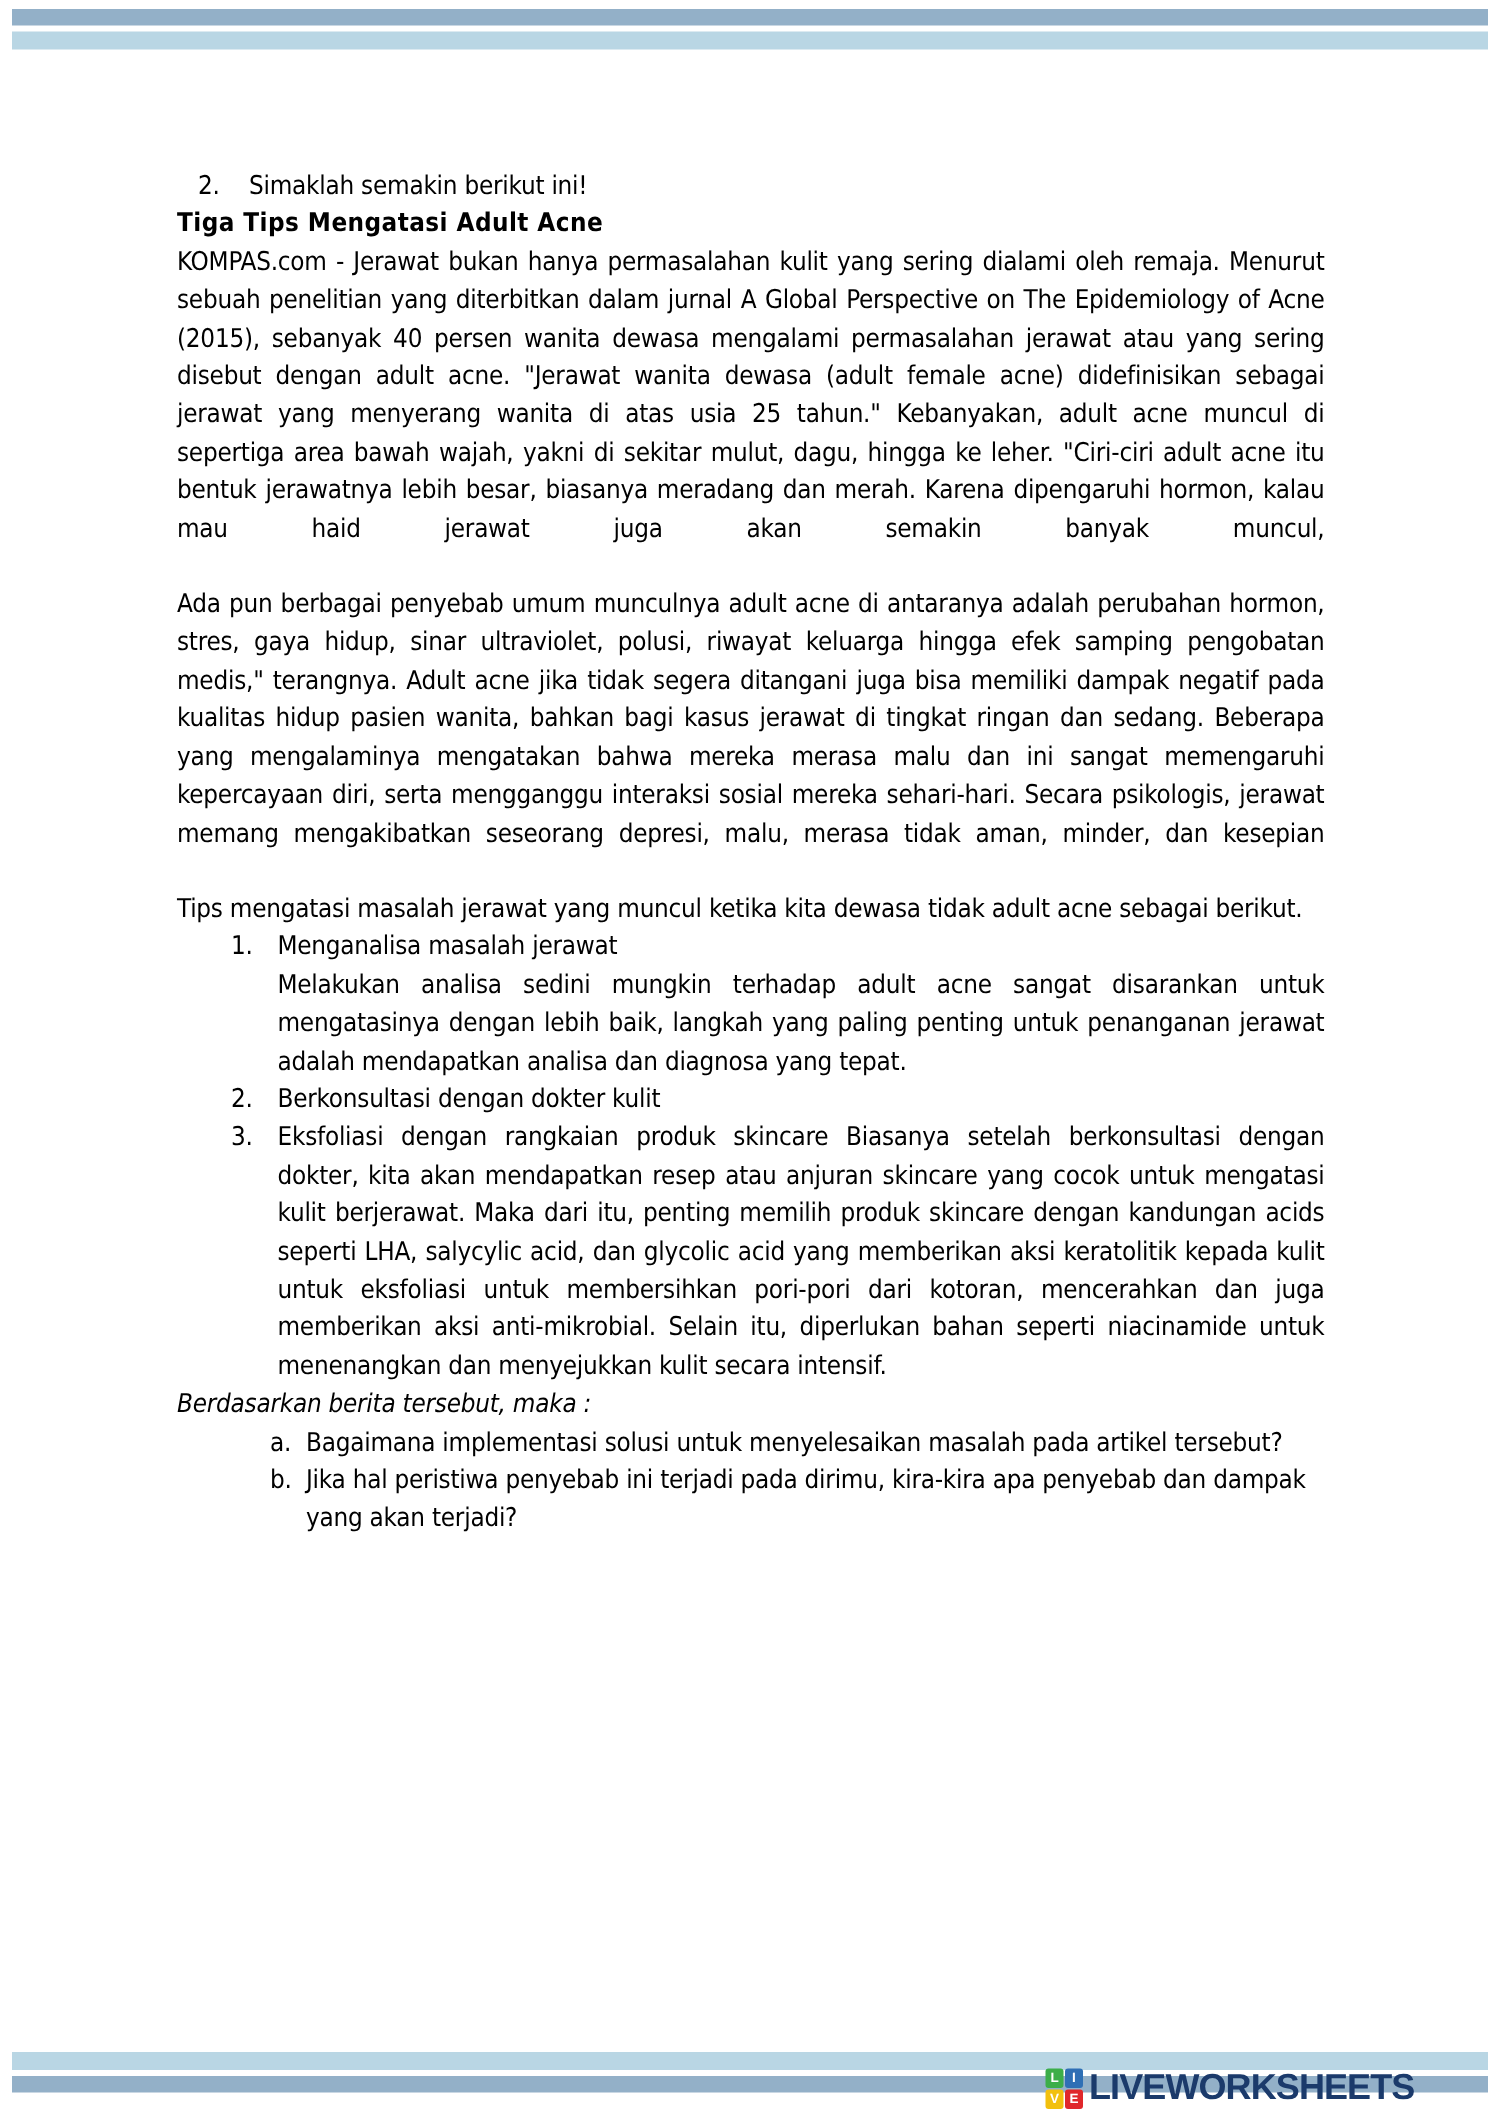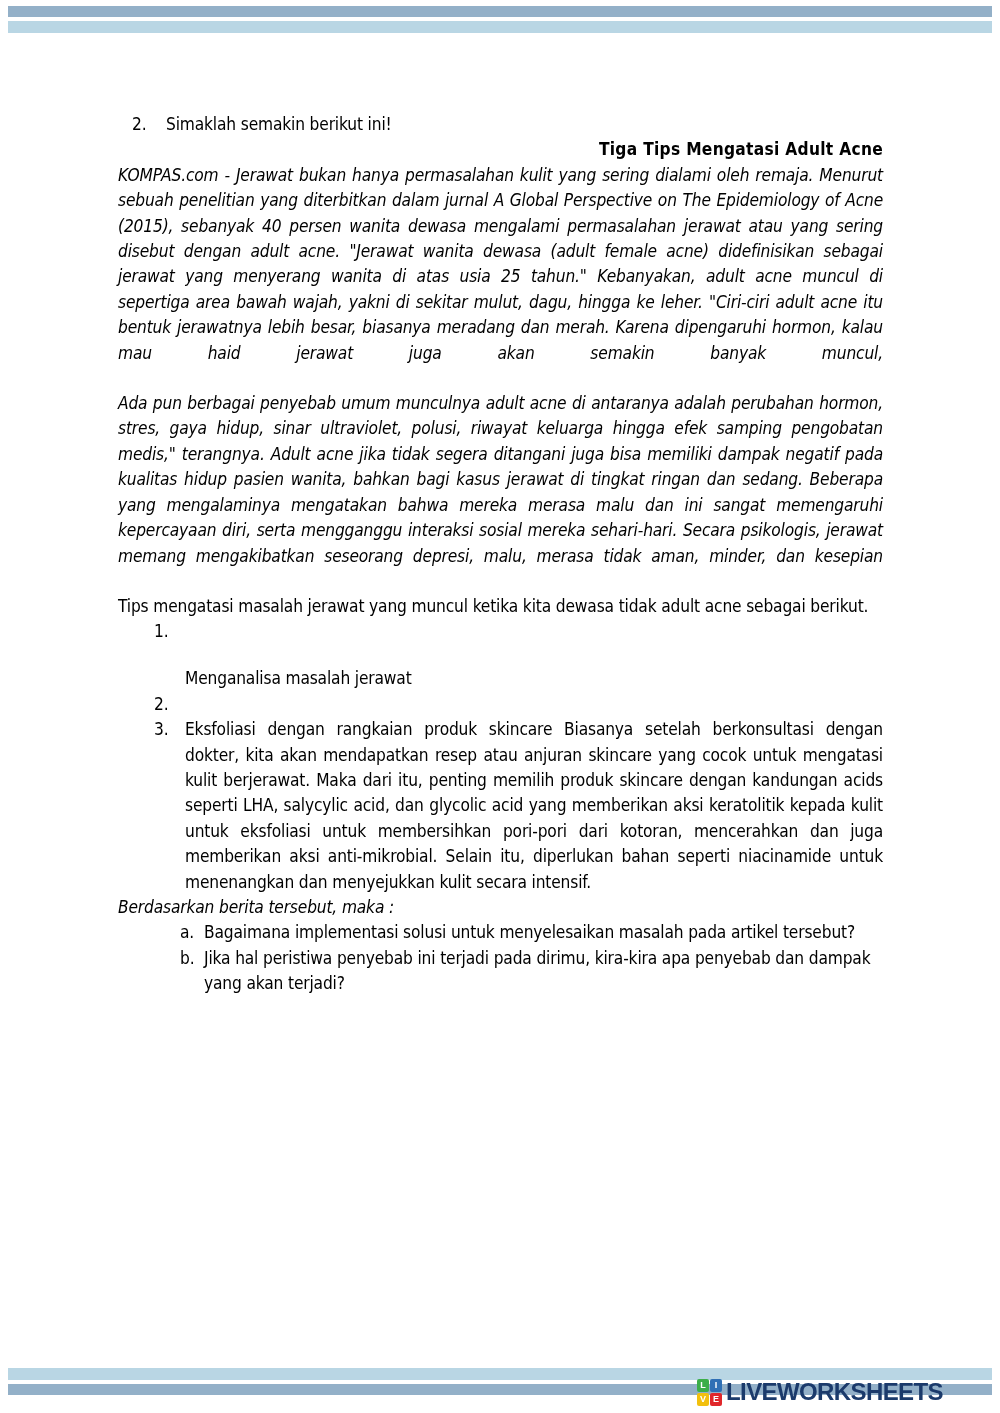--- a/index.html
+++ b/index.html
@@ -62,41 +62,40 @@
     letter-spacing: -0.15px;
   }
 
   .doc p {
     margin: 0;
   }
 
   .justify {
     text-align: justify;
     text-align-last: justify;
-    font-style: italic;
   }
   .justify-normal {
     text-align: justify;
   }
 
   
   .task-line {
     display: flex;
     margin-left: 14px;
   }
   .task-num {
     width: 34px;
     flex: 0 0 34px;
   }
   .task-text {
     flex: 1 1 auto;
   }
 
   .headline {
-    text-align: right;
+    text-align: left;
     font-weight: bold;
     letter-spacing: 0.3px;
     margin-top: 1px;
   }
 
   .gap {
     height: 25px;
   }
 
   
@@ -205,26 +204,28 @@
   <p class="justify">Ada pun berbagai penyebab umum munculnya adult acne di antaranya adalah perubahan hormon, stres, gaya hidup, sinar ultraviolet, polusi, riwayat keluarga hingga efek samping pengobatan medis," terangnya. Adult acne jika tidak segera ditangani juga bisa memiliki dampak negatif pada kualitas hidup pasien wanita, bahkan bagi kasus jerawat di tingkat ringan dan sedang.  Beberapa yang mengalaminya mengatakan bahwa mereka merasa malu dan ini sangat memengaruhi kepercayaan diri, serta mengganggu interaksi sosial mereka sehari-hari. Secara psikologis, jerawat memang mengakibatkan seseorang depresi, malu, merasa tidak aman, minder, dan kesepian</p>
 
   <div class="gap"></div>
 
   <p class="justify-normal">Tips mengatasi masalah jerawat yang muncul ketika kita dewasa tidak adult acne sebagai berikut.</p>
 
   <ul class="olist">
     <li>
       <span class="marker">1.</span>
       <span class="body">
-        <span class="block" style="display: block; margin-top: 47px;">Menganalisa masalah jerawat</span>
+        <span class="block" style="display: block;">Menganalisa masalah jerawat</span>
+        <span class="justify-normal" style="display:block;text-align:justify;">Melakukan analisa sedini mungkin terhadap adult acne sangat disarankan untuk mengatasinya dengan lebih baik, langkah yang paling penting untuk penanganan jerawat adalah mendapatkan analisa dan diagnosa yang tepat.</span>
       </span>
     </li>
     <li>
       <span class="marker">2.</span>
       <span class="body">
+        <span class="block" style="display: block;">Berkonsultasi dengan dokter kulit</span>
       </span>
     </li>
     <li>
       <span class="marker">3.</span>
       <span class="body">
         <span style="display:block;text-align:justify;">Eksfoliasi dengan rangkaian produk skincare Biasanya setelah berkonsultasi dengan dokter, kita akan mendapatkan resep atau anjuran skincare yang cocok untuk mengatasi kulit berjerawat. Maka dari itu, penting memilih produk skincare dengan kandungan acids seperti LHA, salycylic acid, dan glycolic acid yang memberikan aksi keratolitik kepada kulit untuk eksfoliasi untuk membersihkan pori-pori dari kotoran, mencerahkan dan juga memberikan aksi anti-mikrobial.  Selain itu, diperlukan bahan seperti niacinamide untuk menenangkan dan menyejukkan kulit secara intensif.</span>
       </span>
     </li>
   </ul>
 

